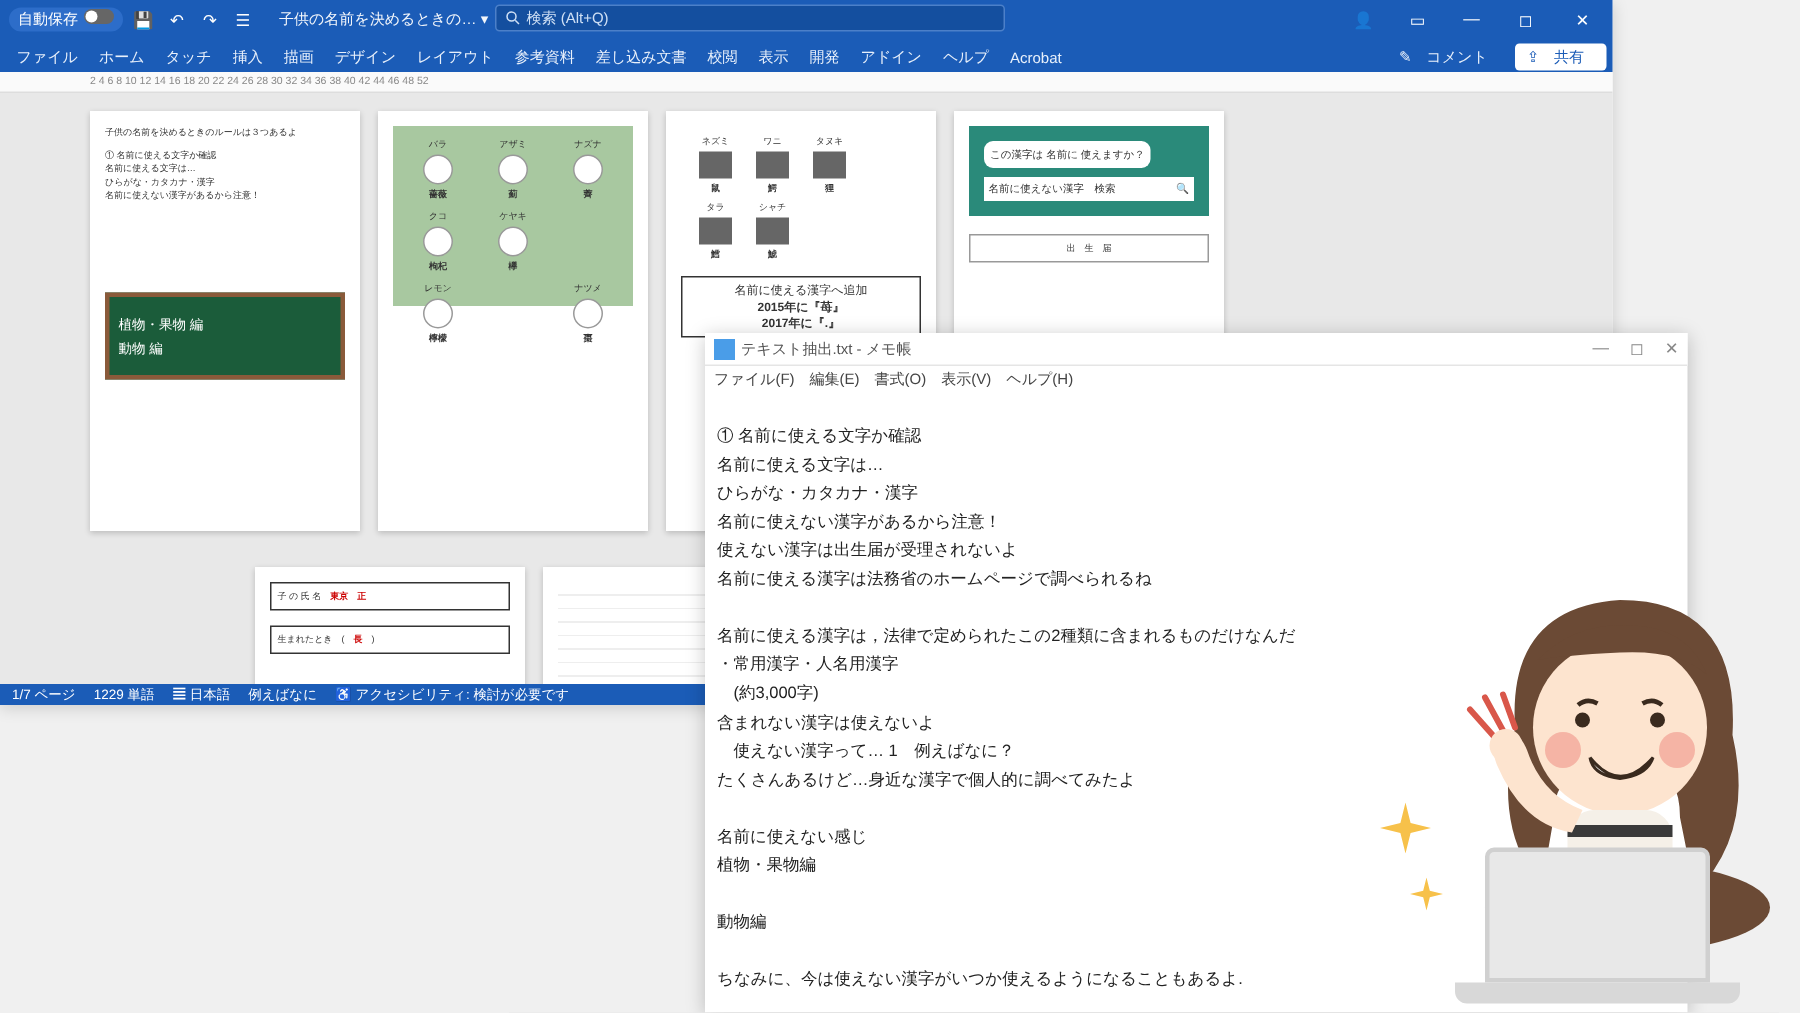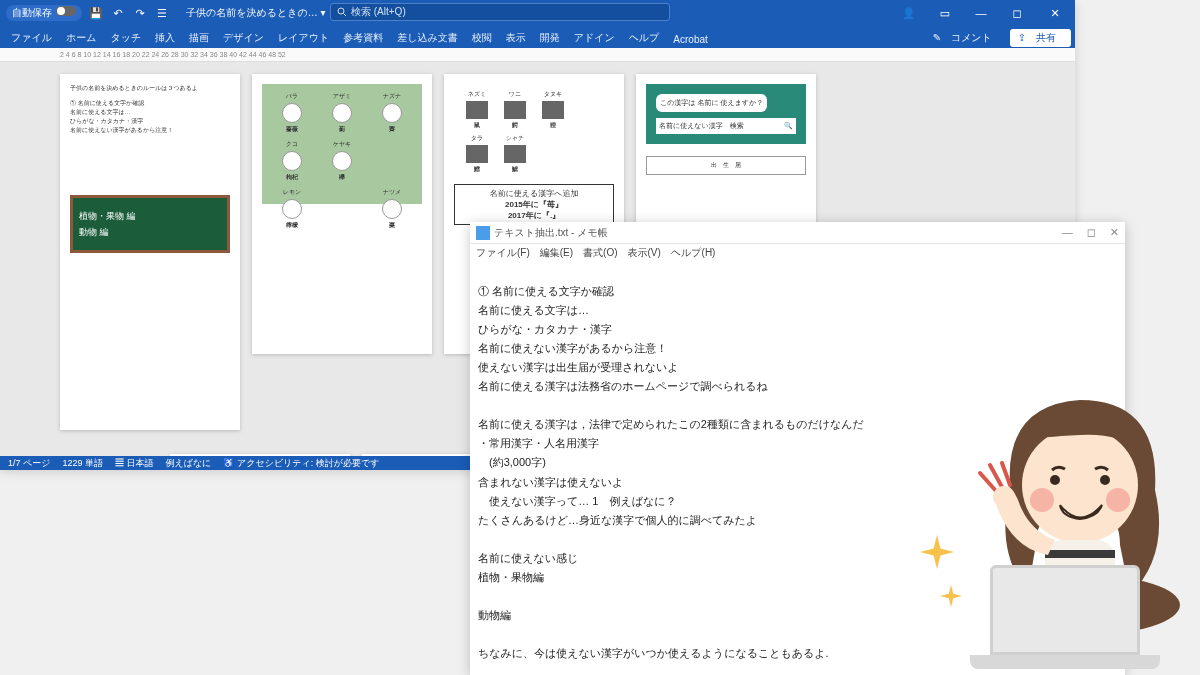--- a/index.html
+++ b/index.html
@@ -18,21 +18,21 @@
 .wincontrols{position:absolute;right:0;top:0;display:flex;height:26px}
 .wincontrols div{width:36px;display:flex;align-items:center;justify-content:center;color:#fff;font-size:11px}
 .wincontrols .close{width:40px}
 .ribbon{height:22px;background:#1b5cb7;display:flex;align-items:end;padding:0 4px;font-size:10px;color:#e8f0fb}
 .ribbon span{padding:3px 7px;cursor:pointer}
 .ribbon .r{margin-left:auto;display:flex;align-items:center;gap:4px}
 .ribbon .share{background:#fff;color:#1b5cb7;padding:2px 8px;border-radius:3px;font-size:10px}
 .ruler{height:14px;background:#fafafa;border-bottom:1px solid #ddd;font-size:7px;color:#888;padding-left:60px;display:flex;align-items:center;gap:1px;overflow:hidden}
 .canvas{height:394px;background:#e8e8e8;overflow:hidden;padding:12px 0 0 60px;display:flex;flex-wrap:wrap;gap:12px;position:relative}
 .page{background:#fff;box-shadow:0 1px 4px rgba(0,0,0,.2);padding:10px;font-size:6px;color:#333}
-.p1{width:180px;height:356px}
+.p1{width:180px;height:280px}
 .p2,.p3,.p4{width:180px;height:280px}
 .p5,.p6{width:180px;height:140px}
 .chalk{background:#1b5c3a;color:#fff;padding:10px 6px;margin-top:60px;font-size:9px;border:3px solid #8a5a3a;line-height:1.8}
 .plantgrid{display:grid;grid-template-columns:repeat(3,1fr);gap:6px;background:#a8c8a0;padding:8px;height:120px}
 .plant{text-align:center;font-size:6px}
 .plant .c{width:20px;height:20px;border-radius:50%;background:#fff;margin:2px auto;border:1px solid #999}
 .animgrid{display:grid;grid-template-columns:repeat(4,1fr);gap:4px;padding:6px}
 .anim{text-align:center;font-size:6px}
 .anim .a{width:22px;height:18px;background:#666;margin:2px auto}
 .banner{background:#fff;border:1px solid #333;text-align:center;font-size:8px;padding:3px;margin-top:4px}

